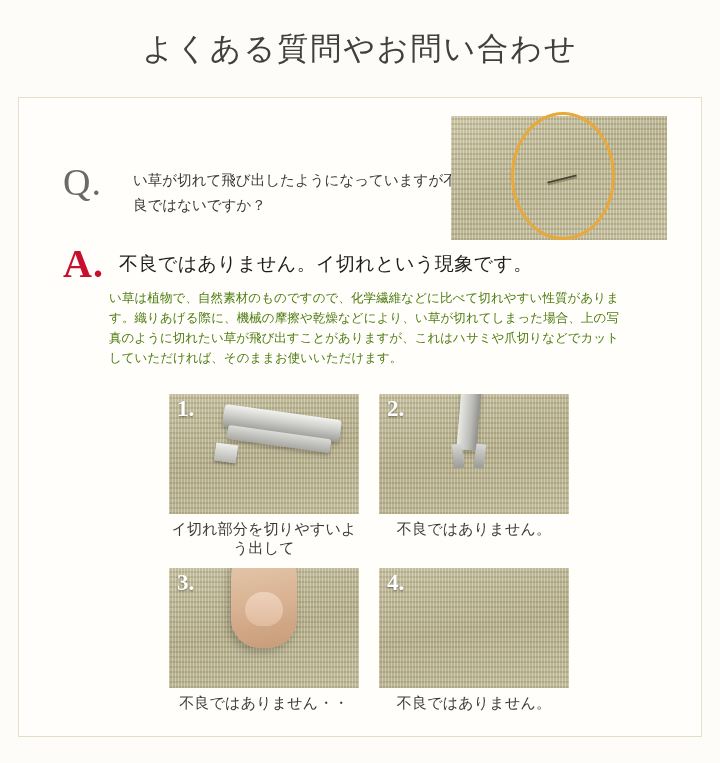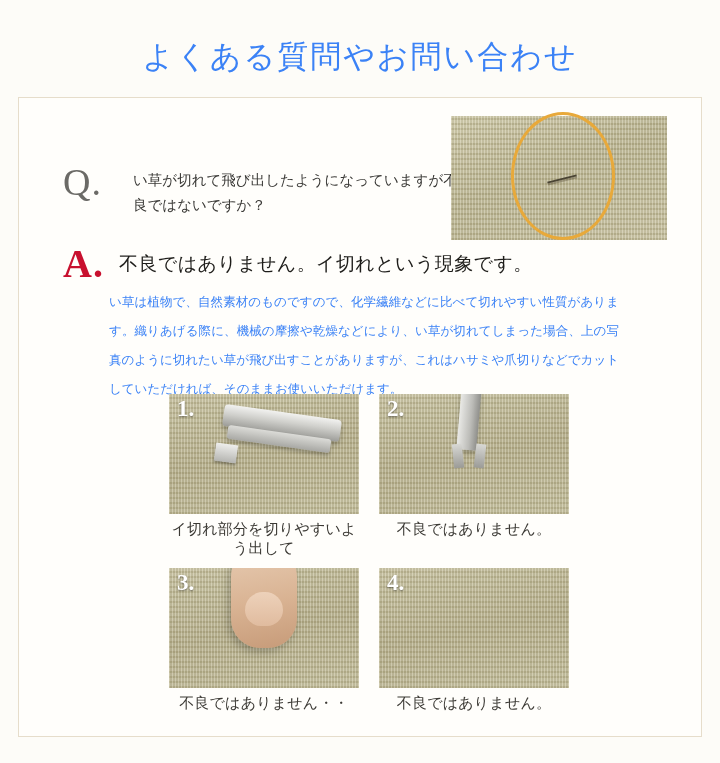--- a/index.html
+++ b/index.html
@@ -18,22 +18,22 @@
     position: relative;
     width: 720px;
     height: 763px;
     background: #fdfcf8;
   }
   .page-title {
     text-align: center;
     font-family: "Liberation Serif", serif;
     font-size: 31px;
     letter-spacing: 2px;
-    color: #3b82f6;
-    padding-top: 36px;
+    color: #404040;
+    padding-top: 28px;
     margin: 0 0 22px 0;
     font-weight: normal;
   }
   .panel {
     position: absolute;
     left: 18px;
     top: 97px;
     width: 684px;
     height: 640px;
     border: 1px solid #e6ddcb;
@@ -114,22 +114,22 @@
     font-weight: normal;
     color: #1e1d1a;
     letter-spacing: 0.4px;
   }
   .a-body {
     position: absolute;
     left: 90px;
     top: 190px;
     width: 510px;
     font-size: 12.5px;
-    line-height: 29px;
-    color: #3b82f6;
+    line-height: 20px;
+    color: #4d7c0f;
     text-align: justify;
   }
   
   .steps {
     position: absolute;
     left: 150px;
     top: 296px;
     width: 400px;
   }
   .step-row {

